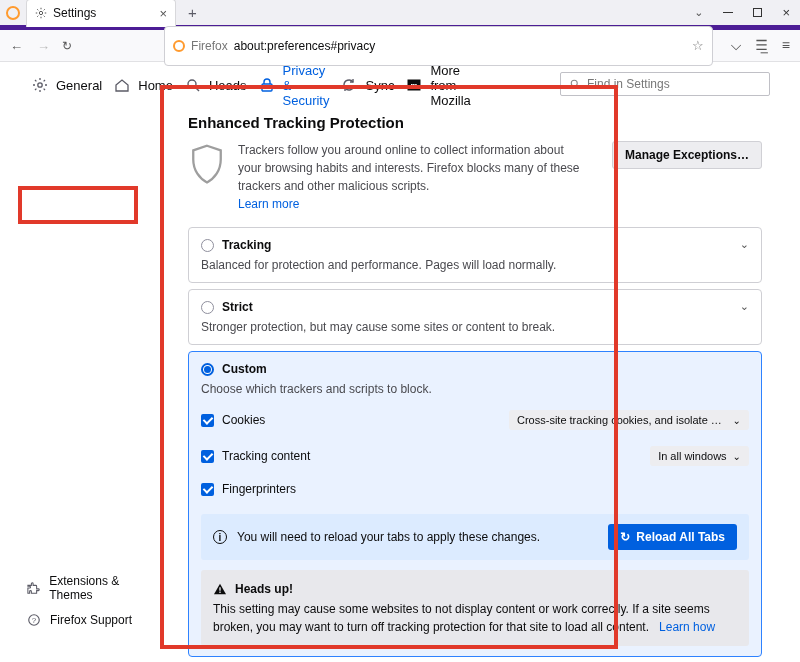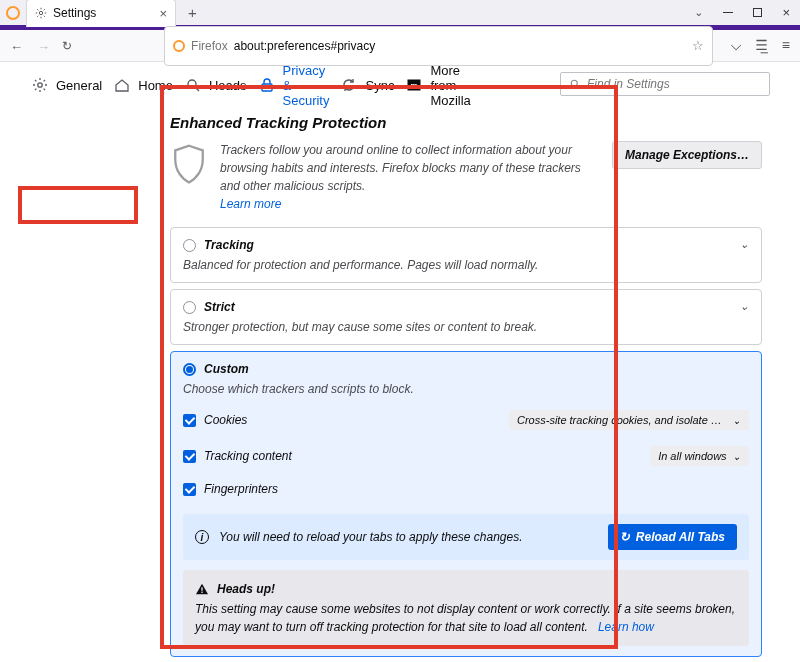--- a/index.html
+++ b/index.html
@@ -39,21 +39,21 @@
   .side-item.sel { color: #0060df; }
   .side-icon { width: 16px; height: 16px; display: flex; align-items: center; justify-content: center; font-size: 14px; color: #5b5b66; }
   .side-item.sel .side-icon { color: #0060df; }
   .hl-box { position: absolute; border: 4px solid #e1392a; pointer-events: none; z-index: 50; }
   .hl1 { left: 18px; top: 186px; width: 120px; height: 38px; }
   .hl2 { left: 160px; top: 85px; width: 458px; height: 564px; }
 
   .side-bottom { margin-top: auto; padding-bottom: 34px; display: flex; flex-direction: column; gap: 10px; font-size: 12px; color: #0c0c0d; }
   .side-bottom .row { display: flex; align-items: center; gap: 8px; }
 
-  .content-wrap { flex: 1; padding: 10px 30px 0 2px; overflow: hidden; font-style: italic; }
+  .content-wrap { flex: 1; padding: 10px 30px 0 20px; overflow: hidden; }
   .find-row { display: flex; justify-content: flex-end; margin-bottom: 12px; }
   .find-box { width: 210px; height: 24px; border: 1px solid #c0c0c6; border-radius: 2px; display: flex; align-items: center; gap: 6px; padding: 0 8px; color: #777; font-size: 12px; }
 
   .content { padding: 6px 8px 0 8px; }
   .section-title { font-size: 15px; font-weight: 600; margin-bottom: 10px; }
   .intro-row { display: flex; gap: 12px; align-items: flex-start; }
   .shield { width: 38px; height: 44px; flex-shrink: 0; margin-top: 2px; }
   .intro-text { font-size: 12px; color: #4a4a4f; line-height: 1.5; flex: 1; }
   .learn { color: #0060df; }
   .btn-exc { background: #ededf0; border: 1px solid #d0d0d5; border-radius: 3px; padding: 6px 12px; font-size: 12px; font-weight: 600; color: #0c0c0d; white-space: nowrap; margin-left: 10px; }
@@ -183,20 +183,39 @@
         <span>Sync</span>
       </div>
       <div class="side-item">
         <span class="side-icon">
           <svg width="16" height="16" viewBox="0 0 16 16">
               <rect x="1.5" y="2.5" width="13" height="11" fill="#0c0c0d"></rect>
               <text x="8" y="11" font-size="8" fill="#fff" text-anchor="middle" font-weight="bold">m</text>
             </svg>
         </span>
         <span>More from Mozilla</span>
+      </div>
+    </div>
+    <div class="side-bottom">
+      <div class="row">
+        <span class="side-icon">
+          <svg width="14" height="14" viewBox="0 0 16 16">
+              <path d="M3 5h2V3a1 1 0 012 0v2h3a1 1 0 011 1v3h2a1 1 0 010 2h-2v3H5v-2a1 1 0 00-2 0v2H1V8h2a1 1 0 000-2H1V5z" fill="none" stroke="currentColor" stroke-width="1.2"></path>
+            </svg>
+        </span>
+        <span>Extensions &amp; Themes</span>
+      </div>
+      <div class="row">
+        <span class="side-icon">
+          <svg width="14" height="14" viewBox="0 0 16 16">
+              <circle cx="8" cy="8" r="6" fill="none" stroke="currentColor" stroke-width="1.3"></circle>
+              <text x="8" y="11" font-size="9" text-anchor="middle" fill="currentColor">?</text>
+            </svg>
+        </span>
+        <span>Firefox Support</span>
       </div>
     </div>
   </div>
 
   <div class="content-wrap">
     <div class="find-row">
       <div class="find-box">
         <svg width="12" height="12" viewBox="0 0 16 16">
             <circle cx="7" cy="7" r="4" fill="none" stroke="#888" stroke-width="1.4"></circle>
             <path d="M10 10l4 4" stroke="#888" stroke-width="1.4"></path>

